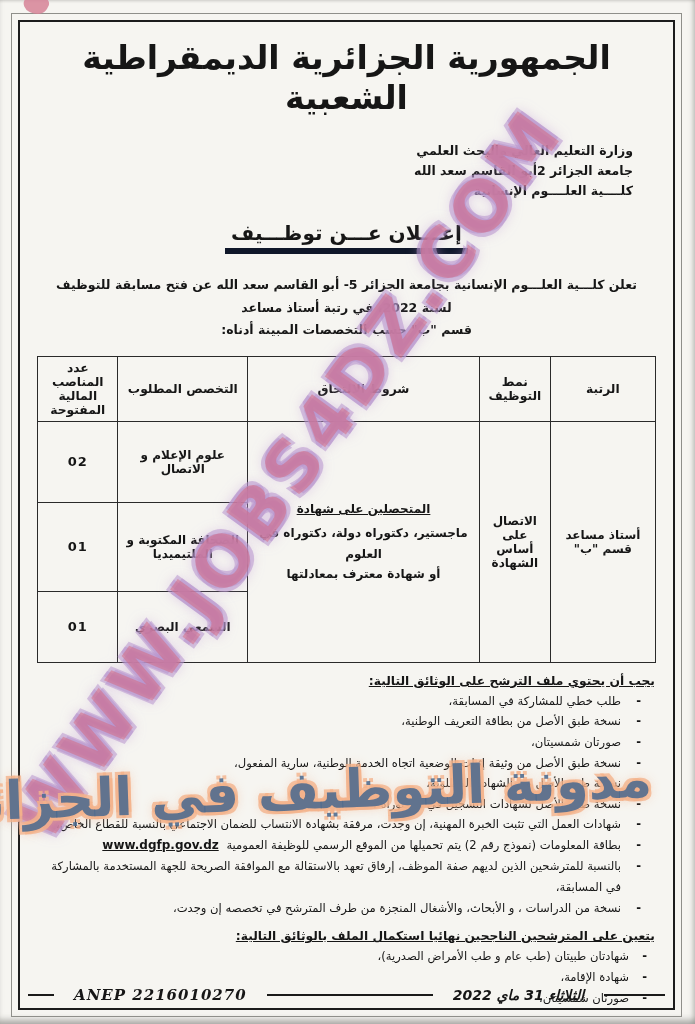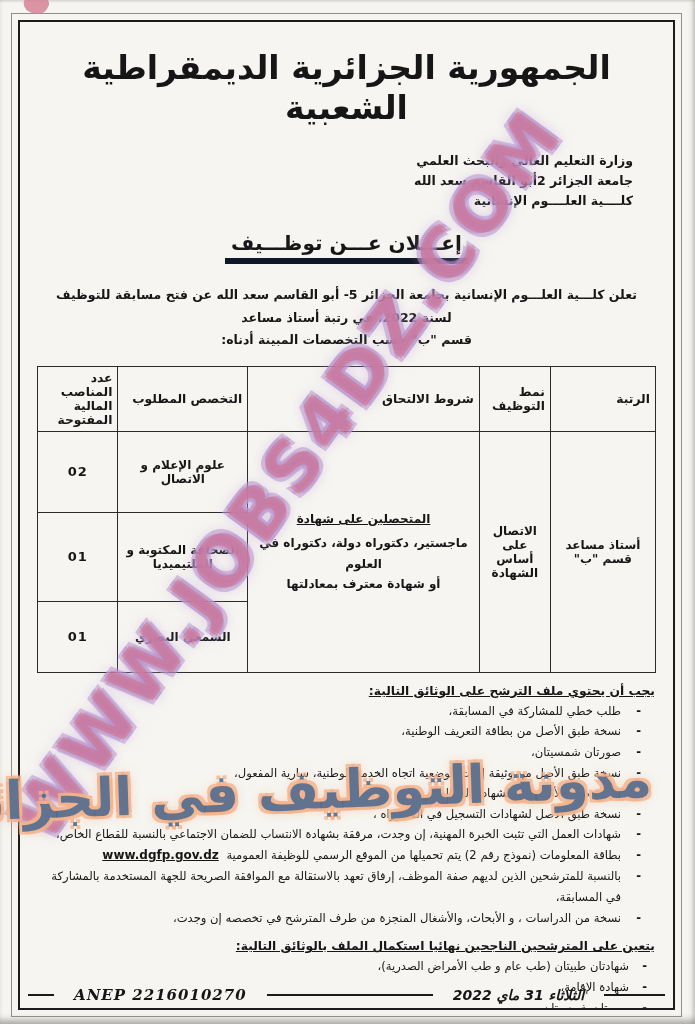--- a/index.html
+++ b/index.html
@@ -14,31 +14,31 @@
   .corner-mark{
     position:absolute;left:24px;top:-6px;width:24px;height:20px;z-index:7;
     background:rgba(214,130,150,.85);border-radius:60% 30% 55% 40%;
     transform:rotate(28deg);
   }
   .frame{
     position:absolute;left:18px;top:20px;right:20px;bottom:14px;
     border:2px solid #1c1c1c;direction:rtl;
   }
   .frame::before{content:"";position:absolute;inset:-9px;border:1px solid #8f8f8a;pointer-events:none;}
-  .content{position:absolute;inset:0;padding:10px 14px;overflow:hidden;}
+  .content{position:absolute;inset:0;padding:0 14px;overflow:hidden;}
 
   .republic{margin:16px 2px 0;text-align:center;font-weight:bold;font-size:33px;line-height:1.2;}
   .org-block{margin:24px 26px 0 0;text-align:right;font-weight:bold;font-size:12.5px;line-height:1.6;}
   .ann-title{margin-top:20px;text-align:center;font-size:20px;font-weight:bold;}
   .ann-title span{display:inline-block;border-bottom:6px solid #0f172a;padding:0 6px 3px;}
   .intro{margin:20px 6px 0;text-align:center;font-weight:bold;font-size:12.5px;line-height:1.8;}
 
   table.jobs{width:99%;margin:14px auto 0;border-collapse:collapse;direction:rtl;font-size:12px;}
   table.jobs th,table.jobs td{border:1.5px solid #2a2a2a;text-align:center;vertical-align:middle;font-weight:bold;padding:4px 5px;}
-  table.jobs th{height:46px;font-size:12.3px;text-align:right;}
+  table.jobs th{height:46px;font-size:12.3px;}
   col.c-rank{width:17%;} col.c-mode{width:11.5%;} col.c-cond{width:37.5%;} col.c-spec{width:21%;} col.c-num{width:13%;}
   .row1 td{height:72px;} .row2 td{height:80px;} .row3 td{height:62px;}
   .cond-title{text-decoration:underline;margin-bottom:4px;}
   .cond-cell div{line-height:1.7;}
   .num-cell{font-size:13px;letter-spacing:1px;}
 
   .section{margin:11px 4px 0;direction:rtl;}
   .sec-head{font-weight:bold;font-size:12.3px;text-decoration:underline;margin-bottom:3px;}
   ul.doclist{list-style:none;margin:2px 0 0;padding:0;font-size:11.6px;font-weight:500;}
   ul.doclist li{position:relative;padding-right:34px;line-height:1.78;}

